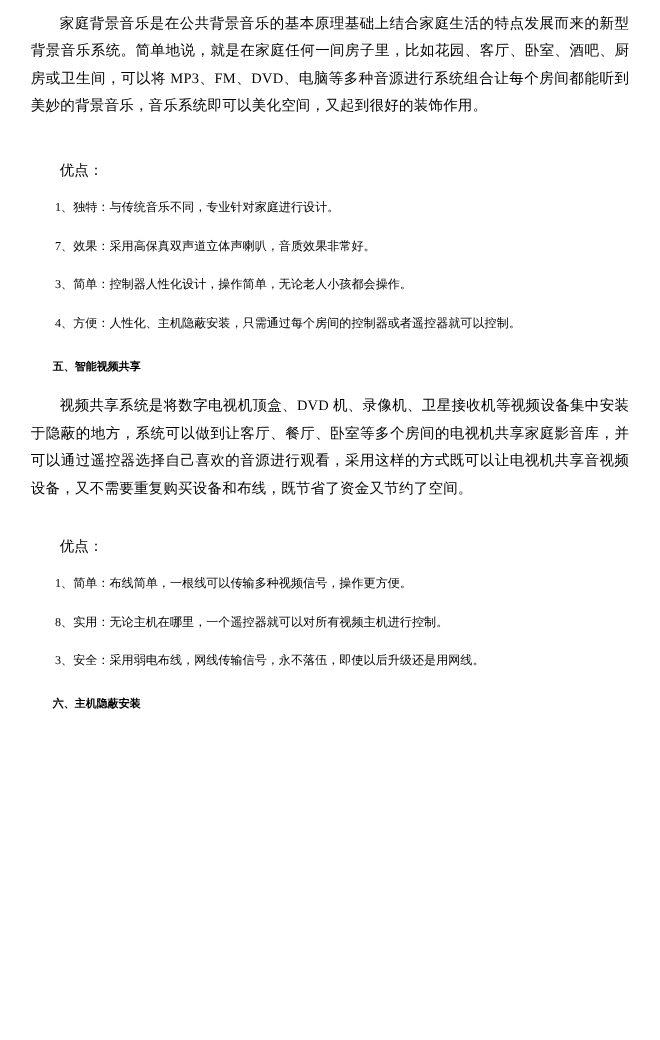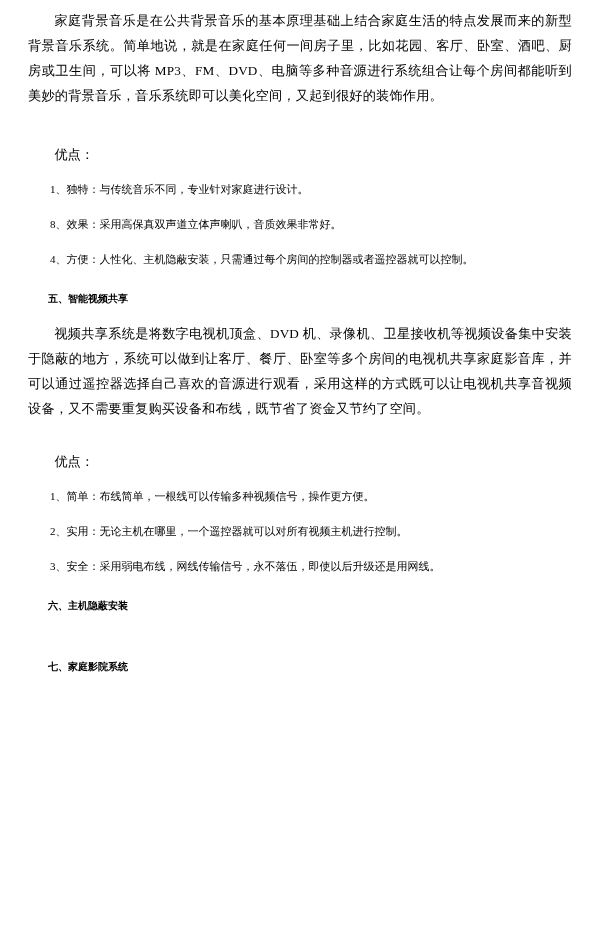--- a/index.html
+++ b/index.html
@@ -65,36 +65,33 @@
 </head>
 <body>
 
 <div class="page">
 
   <div class="block">
     <p class="para indent lead">家庭背景音乐是在公共背景音乐的基本原理基础上结合家庭生活的特点发展而来的新型背景音乐系统。简单地说，就是在家庭任何一间房子里，比如花园、客厅、卧室、酒吧、厨房或卫生间，可以将 MP3、FM、DVD、电脑等多种音源进行系统组合让每个房间都能听到美妙的背景音乐，音乐系统即可以美化空间，又起到很好的装饰作用。</p>
     <div class="spacer-sm"></div>
     <p class="label-line">优点：</p>
     <p class="list-item">1、独特：与传统音乐不同，专业针对家庭进行设计。</p>
-    <p class="list-item">8、效果：采用高保真双声道立体声喇叭，音质效果非常好。</p>
+    <p class="list-item">7、效果：采用高保真双声道立体声喇叭，音质效果非常好。</p>
+    <p class="list-item">3、简单：控制器人性化设计，操作简单，无论老人小孩都会操作。</p>
     <p class="list-item">4、方便：人性化、主机隐蔽安装，只需通过每个房间的控制器或者遥控器就可以控制。</p>
   </div>
 
   <div class="block">
     <h2 class="heading">五、智能视频共享</h2>
     <p class="para indent">视频共享系统是将数字电视机顶盒、DVD 机、录像机、卫星接收机等视频设备集中安装于隐蔽的地方，系统可以做到让客厅、餐厅、卧室等多个房间的电视机共享家庭影音库，并可以通过遥控器选择自己喜欢的音源进行观看，采用这样的方式既可以让电视机共享音视频设备，又不需要重复购买设备和布线，既节省了资金又节约了空间。</p>
     <div class="spacer-sm"></div>
     <p class="label-line">优点：</p>
     <p class="list-item">1、简单：布线简单，一根线可以传输多种视频信号，操作更方便。</p>
-    <p class="list-item">2、实用：无论主机在哪里，一个遥控器就可以对所有视频主机进行控制。</p>
+    <p class="list-item">8、实用：无论主机在哪里，一个遥控器就可以对所有视频主机进行控制。</p>
     <p class="list-item">3、安全：采用弱电布线，网线传输信号，永不落伍，即使以后升级还是用网线。</p>
   </div>
 
   <div class="block">
     <h2 class="heading">六、主机隐蔽安装</h2>
   </div>
 
-  <div class="block">
-    <div class="spacer-md"></div>
-    <h2 class="heading">七、家庭影院系统</h2>
-  </div>
 
 </div>
 
 </body></html>

